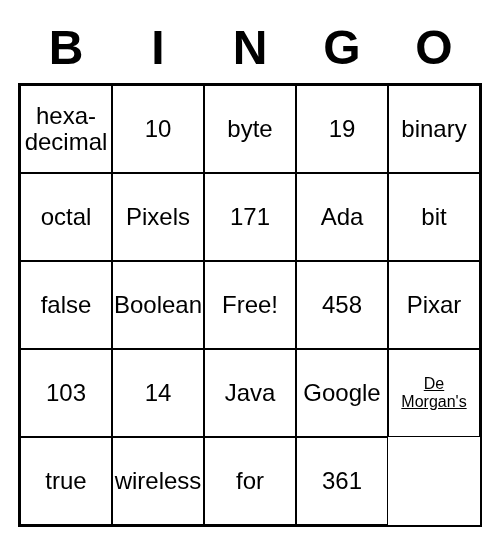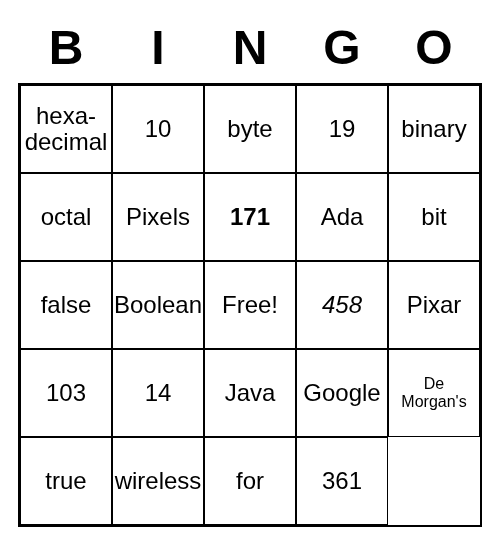--- a/index.html
+++ b/index.html
@@ -44,20 +44,21 @@
       padding: 4px;
       font-size: 24px;
       color: #000;
       line-height: 1.1;
     }
     .cell.small {
       font-size: 24px;
     }
     .cell.xsmall {
       font-size: 16px;
+      text-decoration: underline;
     }
   </style>
 </head>
 <body>
 
 <div class="header">
   <div class="header-cell" style="white-space: pre-line;">B</div>
   <div class="header-cell" style="white-space: pre-line;">I</div>
   <div class="header-cell" style="white-space: pre-line;">N</div>
   <div class="header-cell" style="white-space: pre-line;">G</div>
@@ -67,28 +68,28 @@
 <div class="grid">
   <div class="cell small" style="white-space: pre-line;">hexa-
 decimal</div>
   <div class="cell" style="white-space: pre-line;">10</div>
   <div class="cell" style="white-space: pre-line;">byte</div>
   <div class="cell" style="white-space: pre-line;">19</div>
   <div class="cell small" style="white-space: pre-line;">binary</div>
 
   <div class="cell" style="white-space: pre-line;">octal</div>
   <div class="cell small" style="white-space: pre-line;">Pixels</div>
-  <div class="cell" style="white-space: pre-line; font-weight: bold;">171</div>
+  <div class="cell" style="white-space: pre-line;">171</div>
   <div class="cell" style="white-space: pre-line;">Ada</div>
   <div class="cell" style="white-space: pre-line;">bit</div>
 
   <div class="cell" style="white-space: pre-line;">false</div>
   <div class="cell small" style="white-space: pre-line;">Boolean</div>
   <div class="cell" style="white-space: pre-line;">Free!</div>
-  <div class="cell" style="white-space: pre-line; font-style: italic;">458</div>
+  <div class="cell" style="white-space: pre-line;">458</div>
   <div class="cell" style="white-space: pre-line;">Pixar</div>
 
   <div class="cell" style="white-space: pre-line;">103</div>
   <div class="cell" style="white-space: pre-line;">14</div>
   <div class="cell" style="white-space: pre-line;">Java</div>
   <div class="cell small" style="white-space: pre-line;">Google</div>
 
   <div class="cell xsmall" style="white-space: pre-line;">De
 Morgan's</div>
   <div class="cell" style="white-space: pre-line;">true</div>

